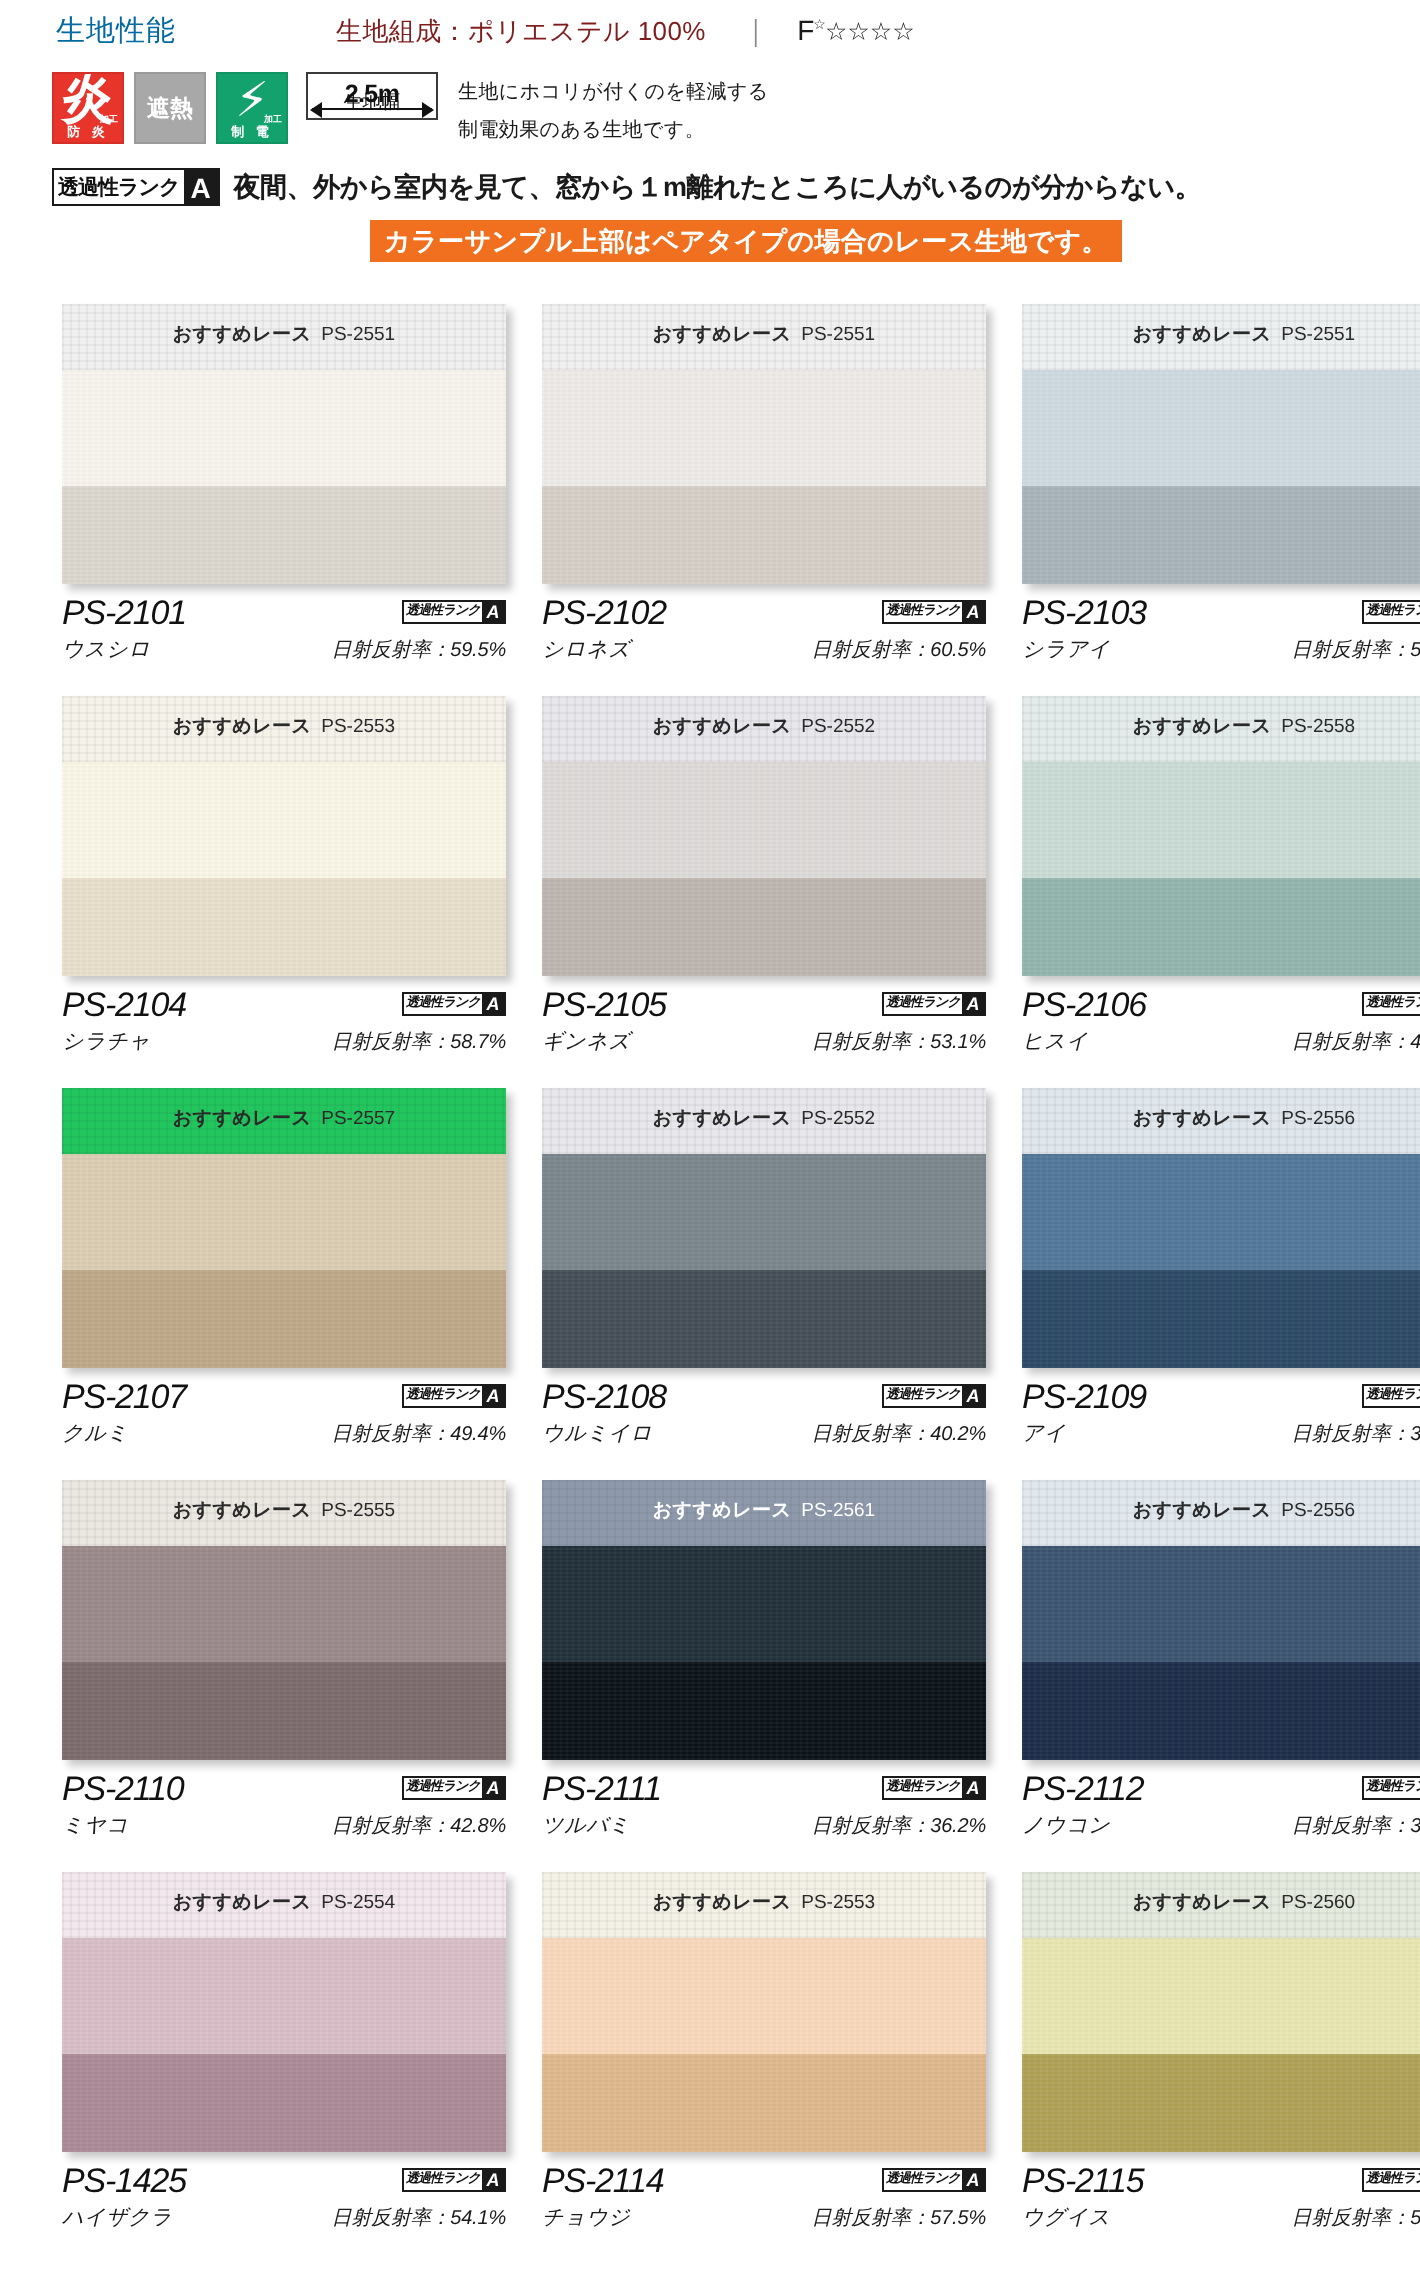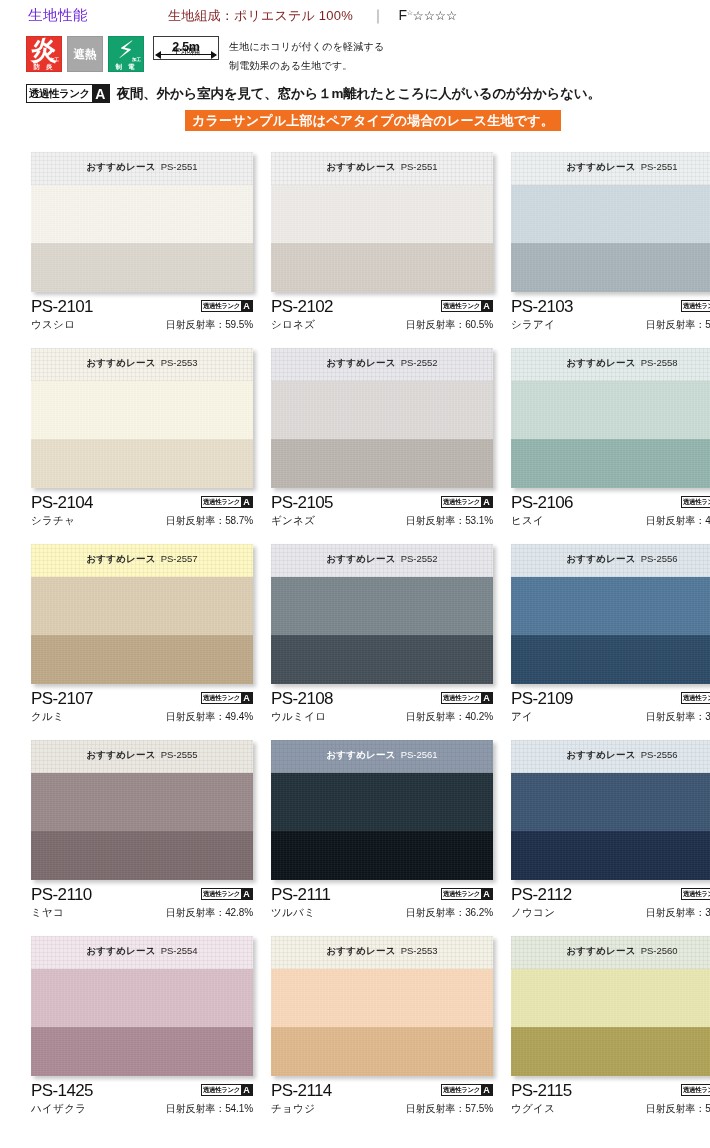--- a/index.html
+++ b/index.html
@@ -23,21 +23,21 @@
   }
   .hdr-row1 {
     display: flex;
     align-items: baseline;
     height: 26px;
     padding-left: 28px;
   }
   .hdr-title {
     font-size: 14.5px;
     letter-spacing: 0.5px;
-    color: #6d28d9;
+    color: #0369a1;
   }
   .hdr-compose {
     margin-left: 80px;
     font-size: 13px;
     letter-spacing: 0.2px;
     color: #7f1d1d;
   }
   .hdr-sep {
     margin-left: 18px;
     margin-right: 14px;
@@ -297,20 +297,21 @@
       repeating-linear-gradient(0deg, rgba(255,255,255,0.05) 0 1px, rgba(0,0,0,0.025) 1px 2px),
       repeating-linear-gradient(90deg, rgba(255,255,255,0.035) 0 1px, rgba(0,0,0,0.02) 1px 3px);
     opacity: 0.7;
   }
 
   .cell-info {
     position: relative;
     height: 44px;
     padding-top: 5px;
     width: 222px;
+    font-style: italic;
   }
   .info-top {
     display: flex;
     align-items: flex-start;
     justify-content: space-between;
     height: 19px;
   }
   .ps-code {
     font-size: 17px;
     letter-spacing: -0.6px;
@@ -584,21 +585,21 @@
           <div class="info-bot">
             <span class="ps-name">ヒスイ</span>
             <span class="ps-reflect">日射反射率：49.0%</span>
           </div>
         </div>
       </div>
     </div>
     <div class="grid-row">
       <div class="cell">
         <div class="swatch">
-          <div class="lace-band" style="background:#fef9c3;color:#2a2a2a">
+          <div class="lace-band" style="background:#22c55e;color:#2a2a2a">
             <div class="weave"></div>
             <div class="lace-label"><span>おすすめレース</span><span class="code">PS-2557</span></div>
           </div>
           <div class="fabric-upper" style="background:#ddcdb4">
             <div class="tex"></div>
           </div>
           <div class="fabric-lower" style="background:#c0a98a">
             <div class="tex"></div>
           </div>
         </div>

